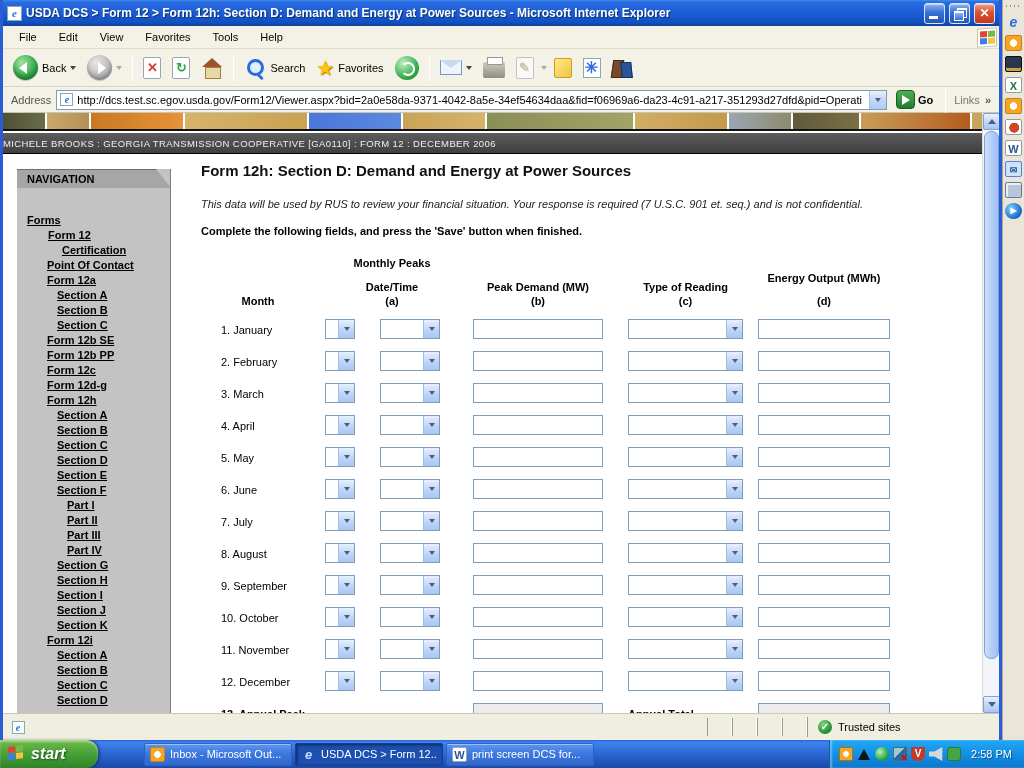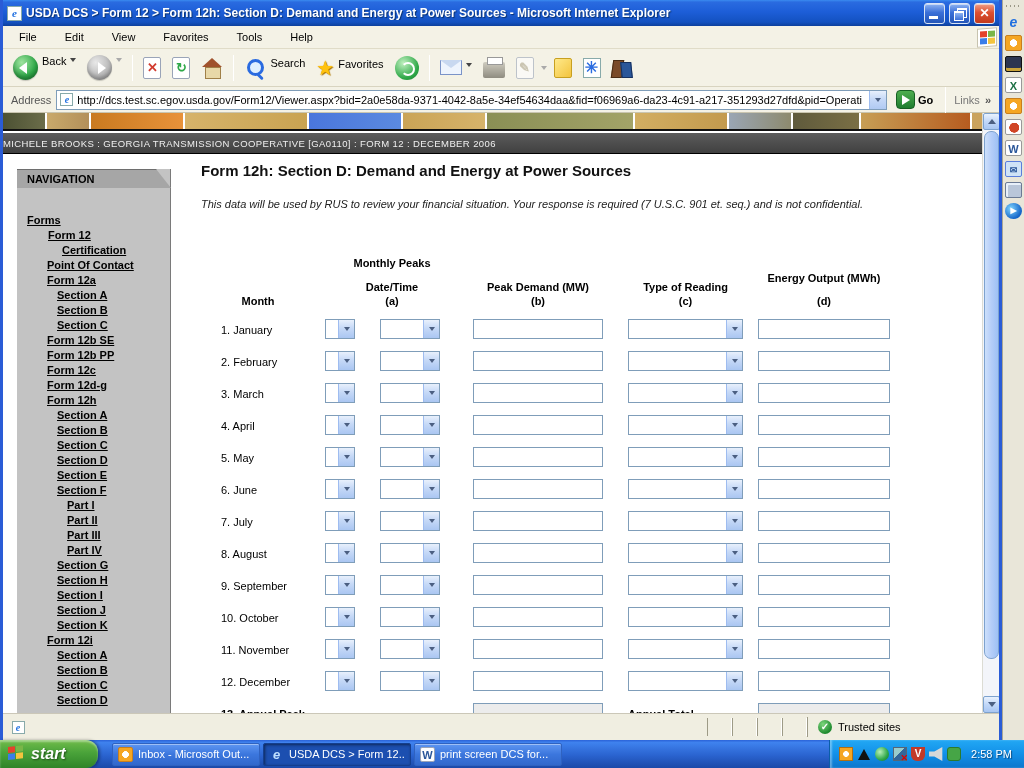--- a/index.html
+++ b/index.html
@@ -49,32 +49,32 @@
   .win-btn.min::after { content:""; position:absolute; left:4px; bottom:4px; width:9px; height:3px; background:#fff; }
   .win-btn.restore::before { content:""; position:absolute; left:7px; top:4px; width:8px; height:7px;
     border:1px solid #fff; border-top-width:2px; }
   .win-btn.restore::after { content:""; position:absolute; left:4px; top:7px; width:8px; height:7px;
     border:1px solid #fff; border-top-width:2px; background:linear-gradient(180deg,#8fb4f2,#3a6fd8); }
   .win-btn.close::after { content:"✕"; position:absolute; left:0; right:0; top:2px; text-align:center;
     color:#fff; font-size:12px; font-weight:bold; }
 
   .menubar { height:23px; display:flex; align-items:center; background:#f4f2e6;
     border-bottom:1px solid #e0dcc8; padding-left:8px; }
-  .menu-items { display:flex; gap:12px; flex:1; }
+  .menu-items { display:flex; gap:6px; flex:1; }
   .menu-item { font-size:11px; padding:3px 8px; color:#000; }
   .winlogo { width:20px; height:19px; margin-right:2px; border:1px solid #c7c3ae; background:#fff;
     display:grid; grid-template-columns:7px 7px; grid-template-rows:6px 6px; gap:1px; place-content:center;
     transform:skewY(-4deg); }
   .winlogo i { display:block; }
   .winlogo i:nth-child(1){background:#e4422c;} .winlogo i:nth-child(2){background:#7ab648;}
   .winlogo i:nth-child(3){background:#3a7de8;} .winlogo i:nth-child(4){background:#f3c43e;}
 
   .toolbar { height:38px; display:flex; align-items:center; gap:3px; padding:0 6px;
     background:#f4f2e6; border-bottom:1px solid #d8d4c0; }
-  .tb-btn { display:flex; gap:4px; padding:2px 4px; border-radius:3px; }
+  .tb-btn { display:flex; align-items:center; gap:4px; padding:2px 4px; border-radius:3px; }
   .tb-label { font-size:11px; color:#000; }
   .tb-sep { width:1px; height:26px; background:#cfcbb6; border-right:1px solid #fff; margin:0 3px; }
   .circ { width:25px; height:25px; border-radius:50%; position:relative; flex:0 0 auto;
     background:radial-gradient(circle at 35% 30%, #9fe49f, #2fa848 60%, #1b7d30); box-shadow:inset 0 -3px 4px rgba(0,0,0,.25), 0 1px 1px rgba(0,0,0,.2); }
   .circ.gray { background:radial-gradient(circle at 35% 30%, #e8e8e8, #b9b9b9 60%, #8f8f8f); }
   .arrow-l { position:absolute; top:7px; left:6px; width:0; height:0;
     border:6px solid transparent; border-right:8px solid #fff; border-left:0; }
   .arrow-r { position:absolute; top:7px; right:6px; width:0; height:0;
     border:6px solid transparent; border-left:8px solid #fff; border-right:0; }
   .caret { width:0; height:0; border:3px solid transparent; border-top:4px solid #444; margin-top:3px; }
@@ -194,21 +194,21 @@
   .sb-pane-icon { width:26px; display:flex; justify-content:center; }
   .sb-pane-main { flex:1; }
   .sb-mini { width:25px; height:18px; border-left:1px solid #9d9a86; box-shadow:-1px 0 0 #fff inset; }
   .sb-trusted { width:190px; height:20px; border-left:1px solid #9d9a86; display:flex; align-items:center; gap:6px; padding-left:10px; }
   .trusted-check { width:14px; height:14px; border-radius:50%; background:radial-gradient(circle at 35% 30%, #7cd67c, #1f8a2f 70%);
     color:#fff; font-size:10px; font-weight:bold; text-align:center; line-height:14px; }
   .trusted-check::after { content:"✓"; }
 
   
   .taskbar { position:absolute; left:0; top:740px; width:1024px; height:28px; display:flex; align-items:center;
-    background:linear-gradient(180deg,#2a62d8 0%,#3f82ee 9%,#2a63cf 55%,#1b49a8 100%); }
+    background:linear-gradient(180deg,#2a62d8 0%,#3f82ee 9%,#2a63cf 55%,#1b49a8 100%);gap:32px; }
   .start-btn { width:98px; height:28px; border-radius:0 12px 12px 0; display:flex; align-items:center; gap:5px;
     padding-left:8px; background:linear-gradient(180deg,#71bc4a 0%,#4aa33a 45%,#2f8428 100%);
     box-shadow:inset 0 2px 2px rgba(255,255,255,.4), 2px 0 3px rgba(0,0,0,.35); }
   .start-flag { width:18px; height:16px; display:grid; grid-template-columns:7px 7px; grid-template-rows:6px 6px;
     gap:1px; transform:skewY(-6deg); }
   .start-flag i:nth-child(1){background:#e4422c;} .start-flag i:nth-child(2){background:#7ab648;}
   .start-flag i:nth-child(3){background:#3a7de8;} .start-flag i:nth-child(4){background:#f3c43e;}
   .start-label { color:#fff; font-size:16px; font-weight:bold; font-style:italic; text-shadow:1px 1px 2px #1e4d17; }
   .tasks { display:flex; gap:3px; margin-left:14px; }
   .task-btn { width:148px; height:23px; border-radius:2px; display:flex; align-items:center; gap:5px; padding:0 5px;
@@ -420,20 +420,21 @@
               <a class="side-link" style="padding-left: 40px;">Section A</a>
               <a class="side-link" style="padding-left: 40px;">Section B</a>
               <a class="side-link" style="padding-left: 40px;">Section C</a>
               <a class="side-link" style="padding-left: 40px;">Section D</a>
             </div>
         </div>
 
         <div class="main">
           <div class="form-title">Form 12h: Section D: Demand and Energy at Power Sources</div>
           <div class="form-notice">This data will be used by RUS to review your financial situation. Your response is required (7 U.S.C. 901 et. seq.) and is not confidential.</div>
+          <div class="form-instruction">Complete the following fields, and press the 'Save' button when finished.</div>
 
           <div class="hdr group">Monthly Peaks</div>
           <div class="hdr h-month">Month</div>
           <div class="hdr h-dt1">Date/Time</div>
           <div class="hdr h-dt2">(a)</div>
           <div class="hdr h-pk1">Peak Demand (MW)</div>
           <div class="hdr h-pk2">(b)</div>
           <div class="hdr h-ty1">Type of Reading</div>
           <div class="hdr h-ty2">(c)</div>
           <div class="hdr h-en1">Energy Output (MWh)</div>

